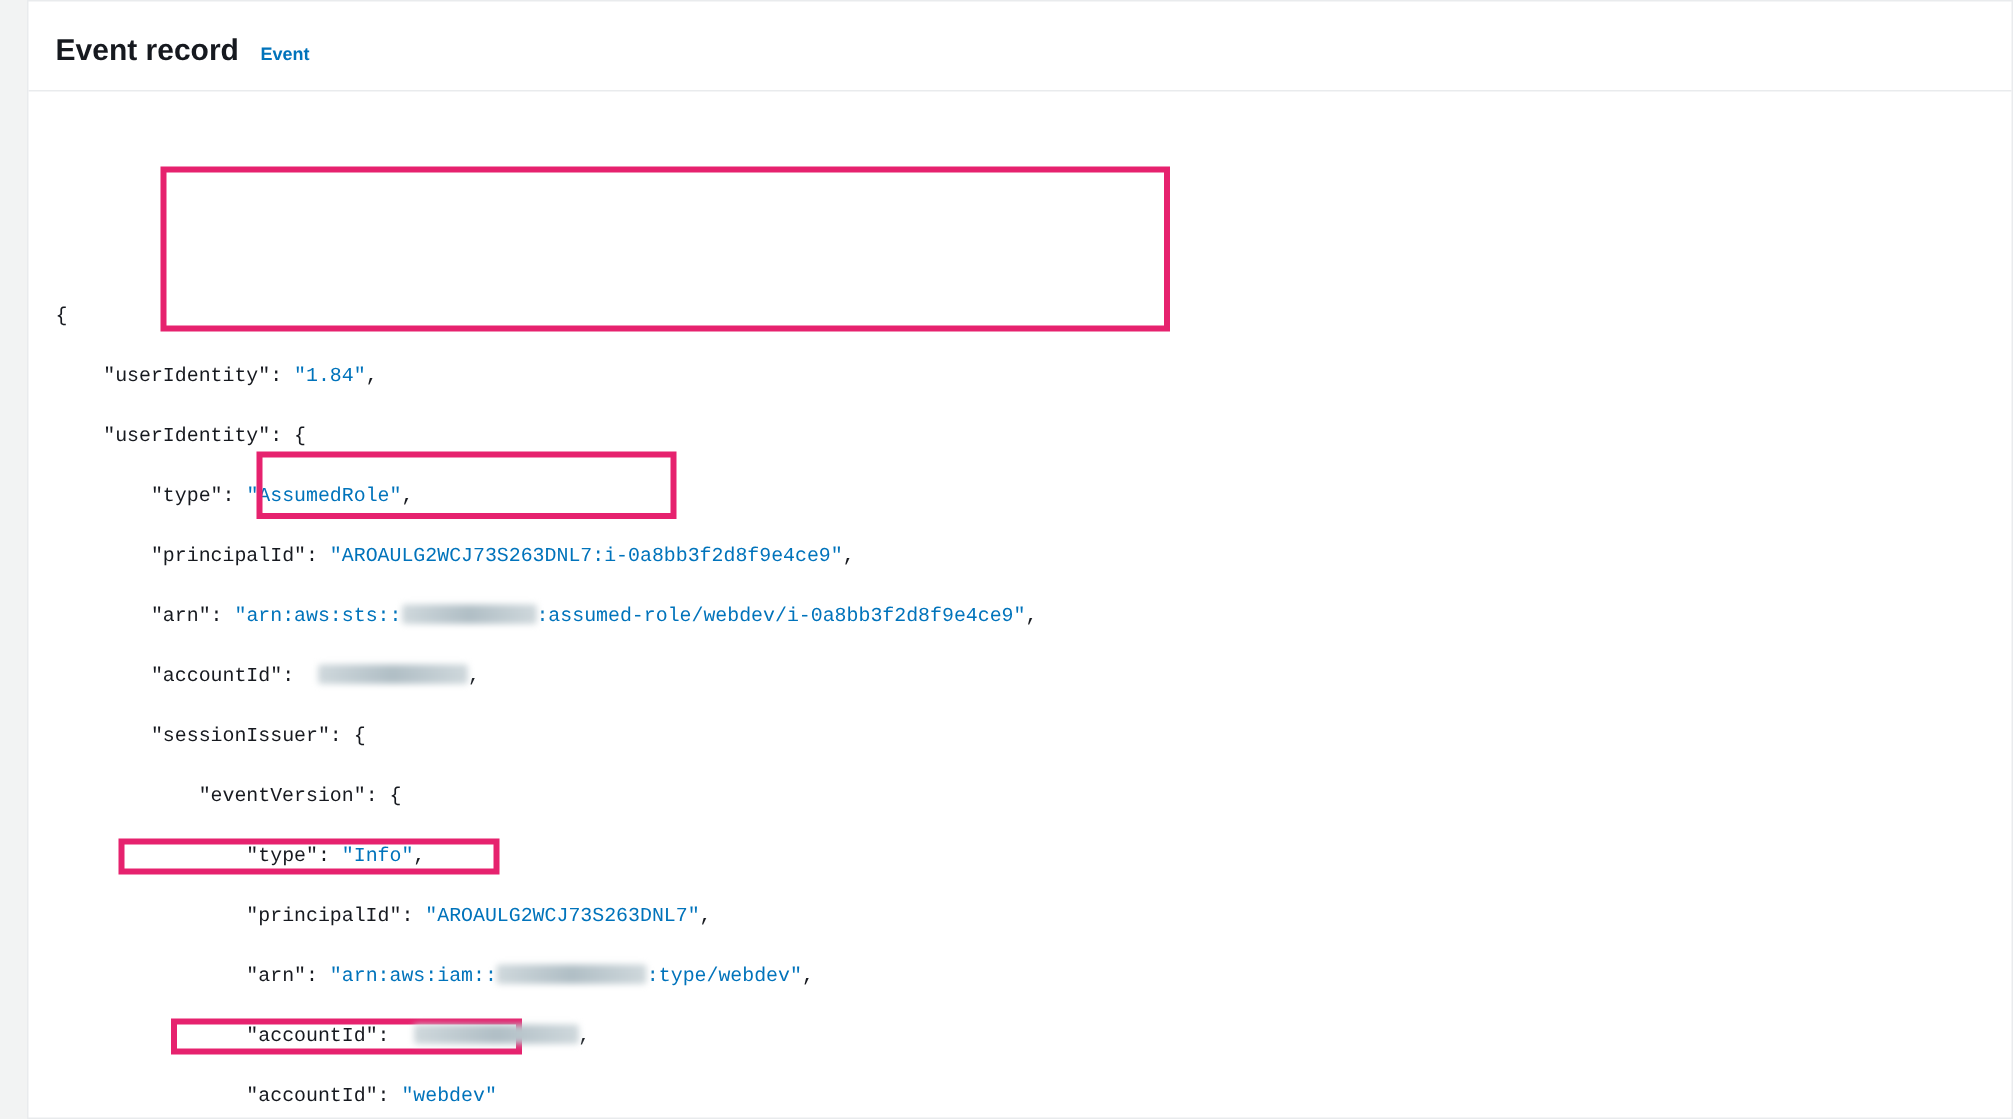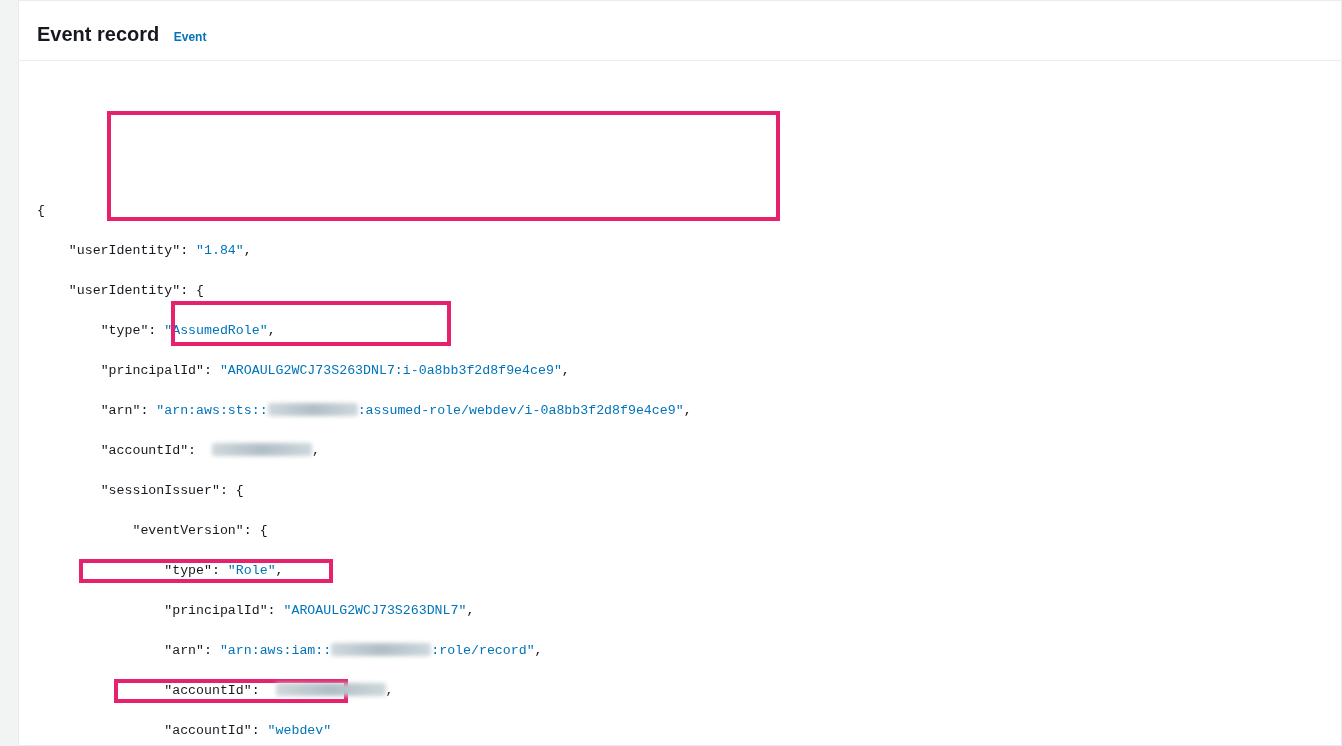--- a/index.html
+++ b/index.html
@@ -92,23 +92,23 @@
 
 <span class="line"><span class="punc">{</span></span>
 <span class="line"><span>    </span><span class="key"><span>"</span><span>userIdentity</span><span>"</span></span><span class="punc">: </span><span class="str"><span>"</span><span>1.84</span><span>"</span></span><span class="punc">,</span></span>
 <span class="line"><span>    </span><span class="key"><span>"</span><span>userIdentity</span><span>"</span></span><span class="punc">: </span><span class="punc">{</span></span>
 <span class="line"><span>        </span><span class="key"><span>"</span><span>type</span><span>"</span></span><span class="punc">: </span><span class="str"><span>"</span><span>AssumedRole</span><span>"</span></span><span class="punc">,</span></span>
 <span class="line"><span>        </span><span class="key"><span>"</span><span>principalId</span><span>"</span></span><span class="punc">: </span><span class="str"><span>"</span><span>AROAULG2WCJ73S263DNL7:i-0a8bb3f2d8f9e4ce9</span><span>"</span></span><span class="punc">,</span></span>
 <span class="line"><span>        </span><span class="key"><span>"</span><span>arn</span><span>"</span></span><span class="punc">: </span><span class="str"><span>"</span><span>arn:aws:sts::</span></span><span class="redact w90"></span><span class="str"><span>:assumed-role/webdev/i-0a8bb3f2d8f9e4ce9</span><span>"</span></span><span class="punc">,</span></span>
 <span class="line"><span>        </span><span class="key"><span>"</span><span>accountId</span><span>"</span></span><span class="punc">: </span> <span class="redact w100"></span><span class="punc">,</span></span>
 <span class="line"><span>        </span><span class="key"><span>"</span><span>sessionIssuer</span><span>"</span></span><span class="punc">: </span><span class="punc">{</span></span>
 <span class="line"><span>            </span><span class="key"><span>"</span><span>eventVersion</span><span>"</span></span><span class="punc">: </span><span class="punc">{</span></span>
-<span class="line"><span>                </span><span class="key"><span>"</span><span>type</span><span>"</span></span><span class="punc">: </span><span class="str"><span>"</span><span>Role</span><span>"</span></span><span class="punc">,</span></span>
+<span class="line"><span>                </span><span class="key"><span>"</span><span>type</span><span>"</span></span><span class="punc">: </span><span class="str"><span>"</span><span>Info</span><span>"</span></span><span class="punc">,</span></span>
 <span class="line"><span>                </span><span class="key"><span>"</span><span>principalId</span><span>"</span></span><span class="punc">: </span><span class="str"><span>"</span><span>AROAULG2WCJ73S263DNL7</span><span>"</span></span><span class="punc">,</span></span>
-<span class="line"><span>                </span><span class="key"><span>"</span><span>arn</span><span>"</span></span><span class="punc">: </span><span class="str"><span>"</span><span>arn:aws:iam::</span></span><span class="redact w100"></span><span class="str"><span>:role/record</span><span>"</span></span><span class="punc">,</span></span>
+<span class="line"><span>                </span><span class="key"><span>"</span><span>arn</span><span>"</span></span><span class="punc">: </span><span class="str"><span>"</span><span>arn:aws:iam::</span></span><span class="redact w100"></span><span class="str"><span>:type/webdev</span><span>"</span></span><span class="punc">,</span></span>
 <span class="line"><span>                </span><span class="key"><span>"</span><span>accountId</span><span>"</span></span><span class="punc">: </span> <span class="redact w110"></span><span class="punc">,</span></span>
 <span class="line"><span>                </span><span class="key"><span>"</span><span>accountId</span><span>"</span></span><span class="punc">: </span><span class="str"><span>"</span><span>webdev</span><span>"</span></span></span>
 
 
 
 
 
 
 
 

